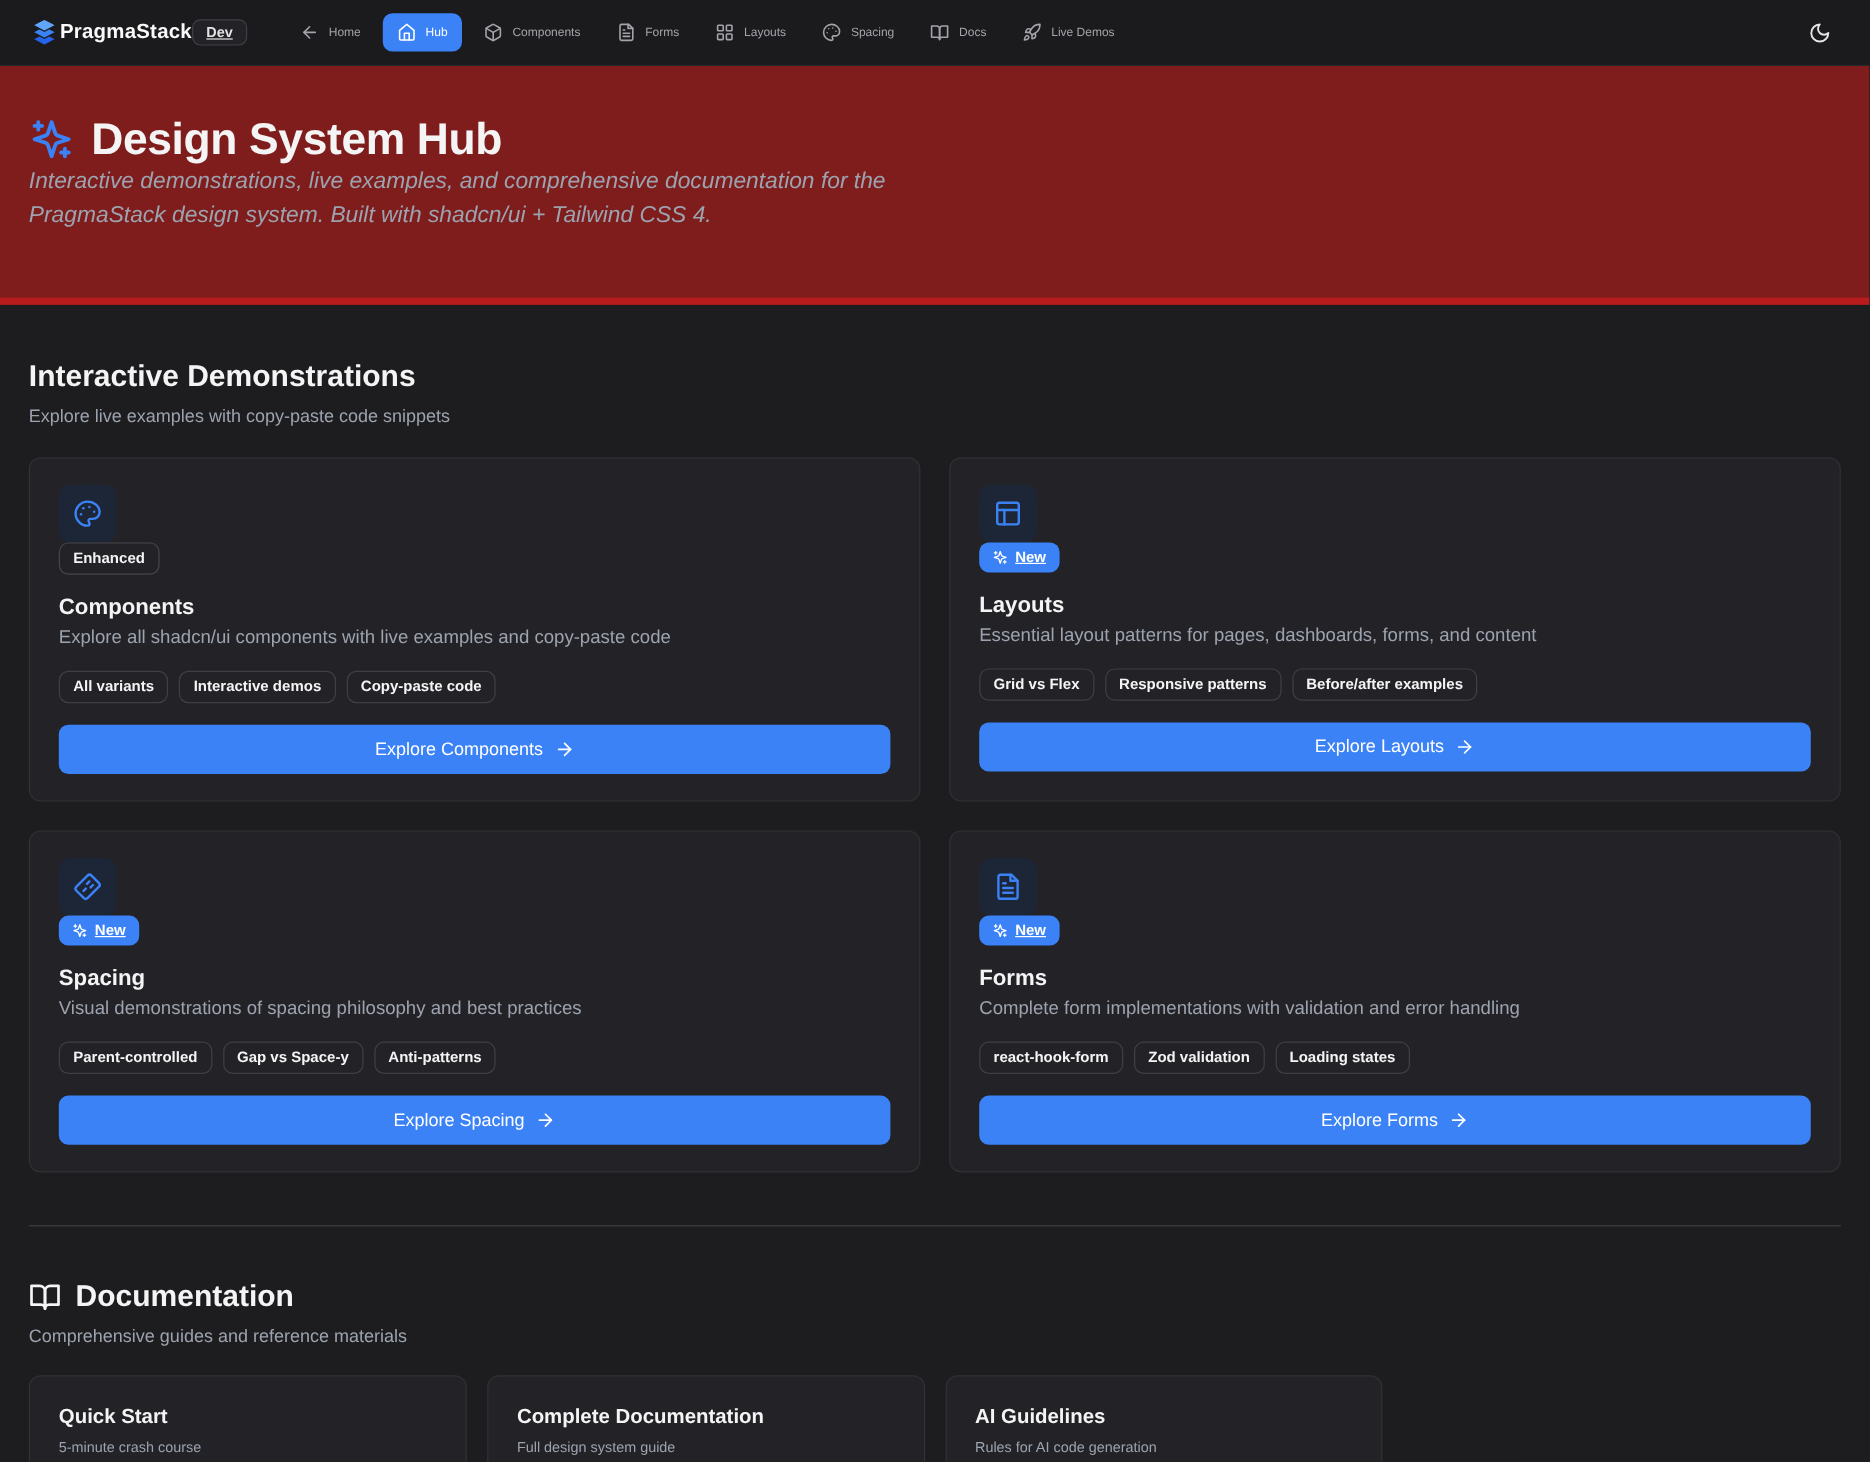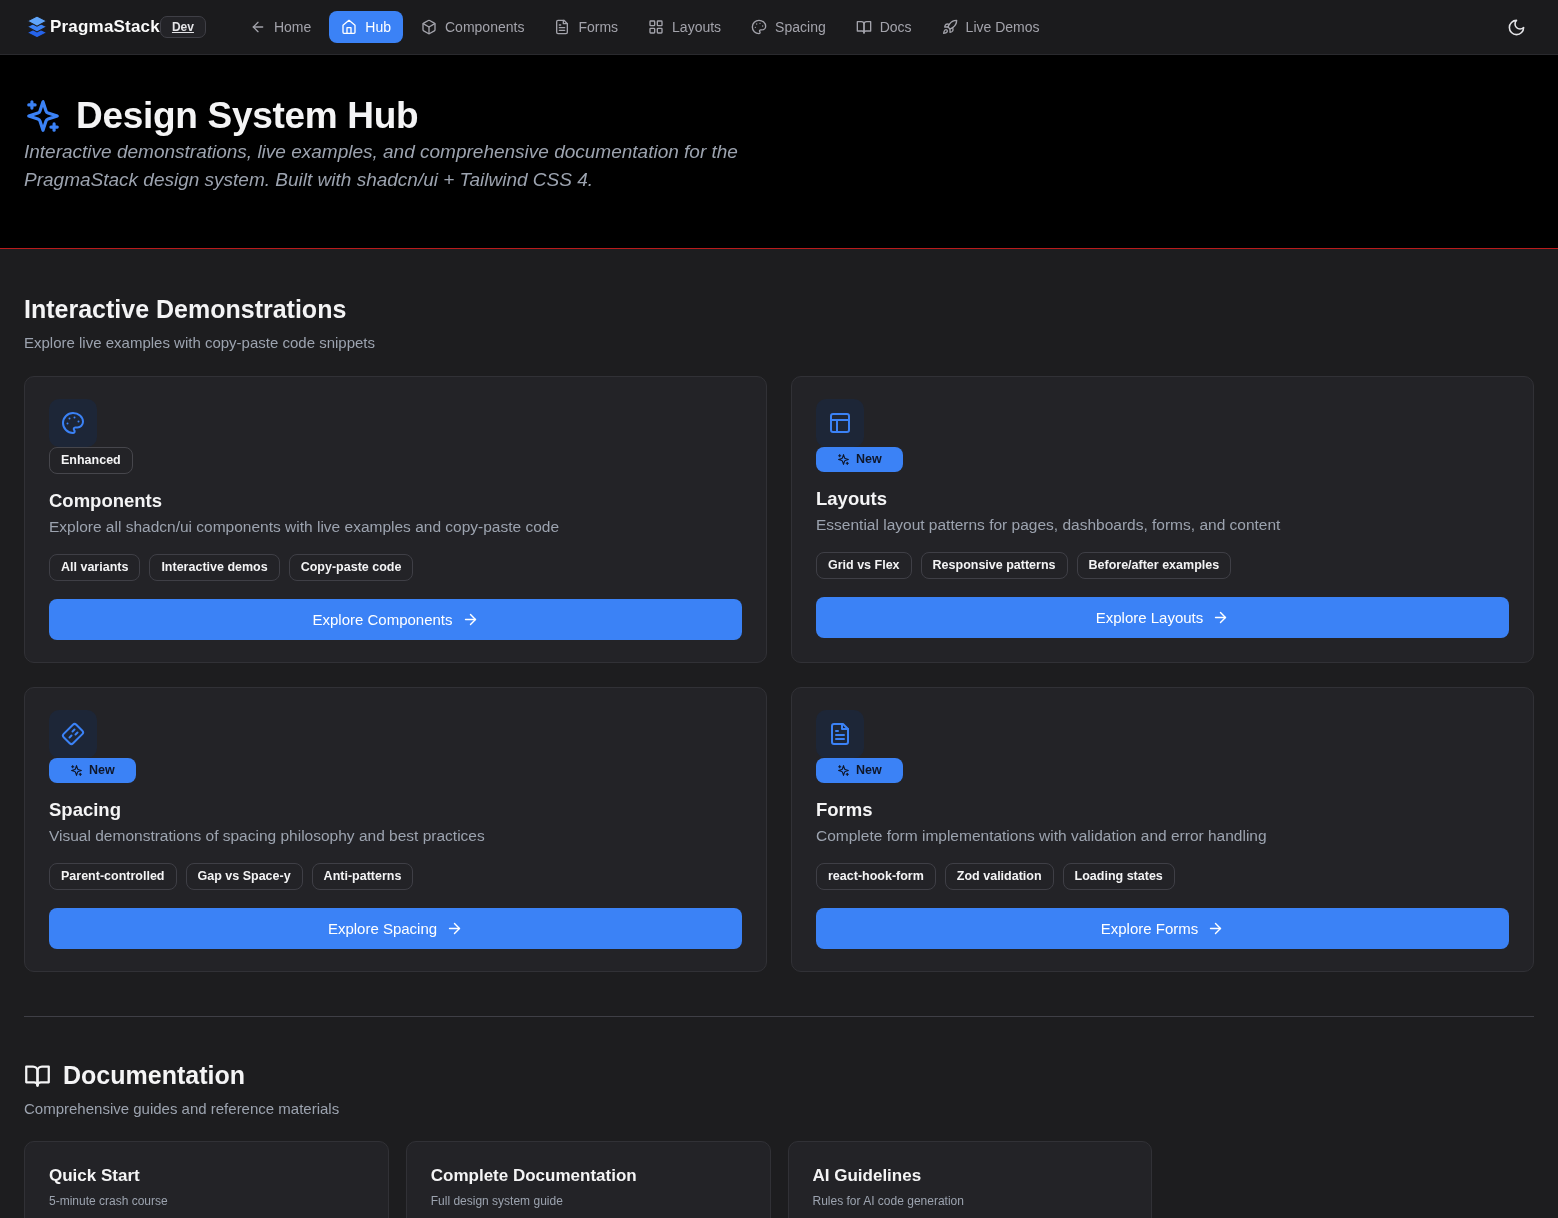--- a/index.html
+++ b/index.html
@@ -22,34 +22,34 @@
   .brand-group { display: flex; align-items: center; }
   .logo-icon { width: 26px; height: 26px; }
   .brand-name { font-size: 17px; font-weight: 700; color: #fafafa; letter-spacing: 0.2px; }
   .dev-badge {
     border: 1px solid #3f3f46; background: #232327; color: #e4e4e7;
     border-radius: 7px; padding: 3px 11px; font-size: 12px; font-weight: 700; text-decoration: underline;
   }
   .nav { display: flex; align-items: center; gap: 6px; margin-left: 32px; flex: 1; }
   .nav-item {
     display: inline-flex; align-items: center; gap: 8px;
-    color: #a3a3ab; font-size: 14px; padding: 8px 12px;
+    color: #a3a3ab; font-size: 10px; padding: 8px 12px;
     border-radius: 8px; cursor: pointer; text-decoration: none; white-space: nowrap;
   }
   .nav-item .nav-icon { width: 16px; height: 16px; }
   .nav-item.active { background: #3b82f6; color: #ffffff; }
   .theme-toggle {
     margin-left: auto; background: none; border: none; cursor: pointer;
     color: #e4e4e7; padding: 8px; border-radius: 8px; display: inline-flex;
   }
   .moon-icon { width: 19px; height: 19px; }
 
   
   .hero {
-    background: #000000; border-bottom: 1px solid #b91c1c;
+    background: #7f1d1d; border-bottom: 6px solid #b91c1c;
     padding: 40px 24px 54px;
   }
   .hero-title-row { display: flex; align-items: center; gap: 14px; }
   .hero-icon { width: 38px; height: 38px; color: #3b82f6; }
   .hero h1 { margin: 0; font-size: 37px; font-weight: 700; color: #f4f4f5; letter-spacing: -0.3px; }
   .hero-desc {
     margin: 1px 0 0; max-width: 748px;
     font-size: 19px; line-height: 28px; color: #9ca3af; font-style: italic;
   }
 
@@ -70,21 +70,21 @@
   }
   .card-top { display: flex; justify-content: space-between; align-items: flex-start; flex-direction: column; }
   .icon-box {
     width: 48px; height: 48px; border-radius: 10px; background: #1d2637;
     display: flex; align-items: center; justify-content: center; color: #3b82f6;
   }
   .card-icon { width: 24px; height: 24px; }
   .badge { display: inline-flex; align-items: center; gap: 6px; border-radius: 8px;
     font-size: 12.5px; font-weight: 700; line-height: 1; }
   .badge-outline { border: 1px solid #46464c; color: #f4f4f5; padding: 6px 11px; }
-  .badge-primary { background: #3b82f6; color: #0f172a; padding: 6px 21px; }
+  .badge-primary { background: #3b82f6; color: #ffffff; padding: 6px 11px; text-decoration: underline; }
   .badge-icon { width: 13px; height: 13px; }
   .card-title { margin: 16px 0 0; font-size: 18.5px; font-weight: 700; color: #f4f4f5; }
   .card-desc { margin: 6px 0 0; font-size: 15.5px; color: #9ca3af; }
   .tags { display: flex; flex-wrap: wrap; gap: 9px; margin-top: 18px; }
   .tag {
     border: 1px solid #3f3f46; border-radius: 8px; padding: 5px 11px;
     font-size: 12.5px; font-weight: 700; color: #f4f4f5; line-height: 1.2;
   }
   .cta {
     margin-top: 18px; width: 100%; height: 41px;

